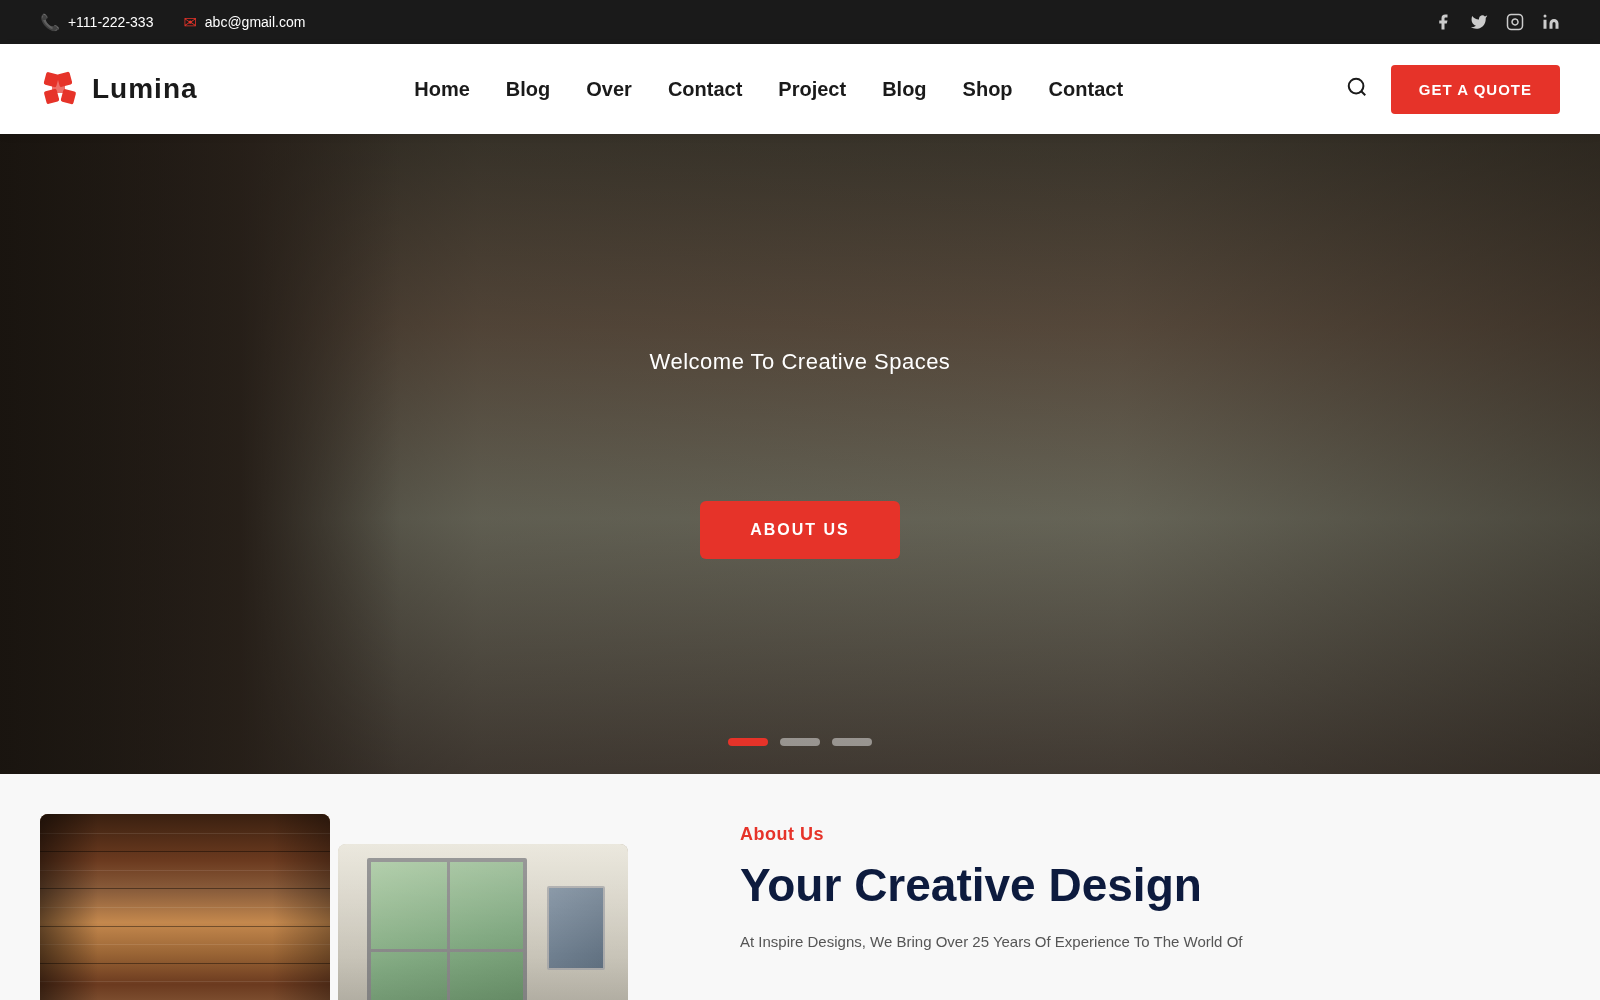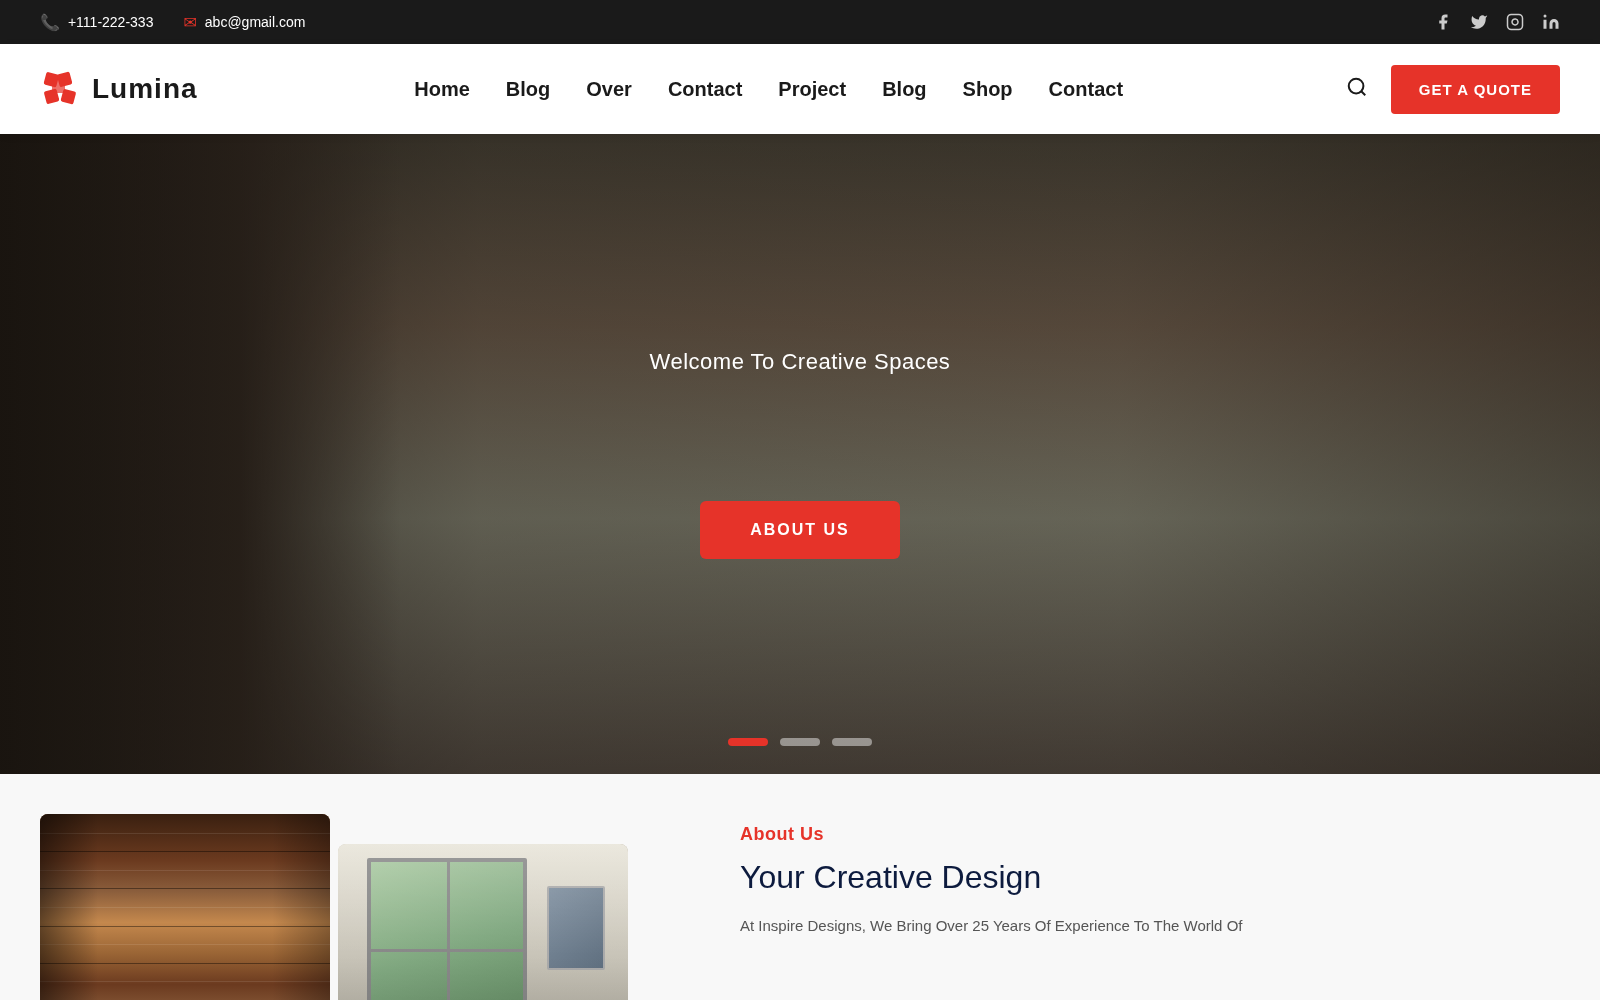--- a/index.html
+++ b/index.html
@@ -195,22 +195,22 @@
       justify-content: flex-start;
     }
     .section-label {
       font-size: 18px;
       font-weight: 700;
       color: #e63329;
       margin-bottom: 14px;
       letter-spacing: 0.5px;
     }
     .section-title {
-      font-size: 32px;
-      font-weight: 400;
+      font-size: 46px;
+      font-weight: 700;
       color: #0d1b3e;
       line-height: 1.15;
       margin-bottom: 18px;
     }
     .section-desc {
       font-size: 15px;
       color: #555;
       line-height: 1.6;
     }
 

